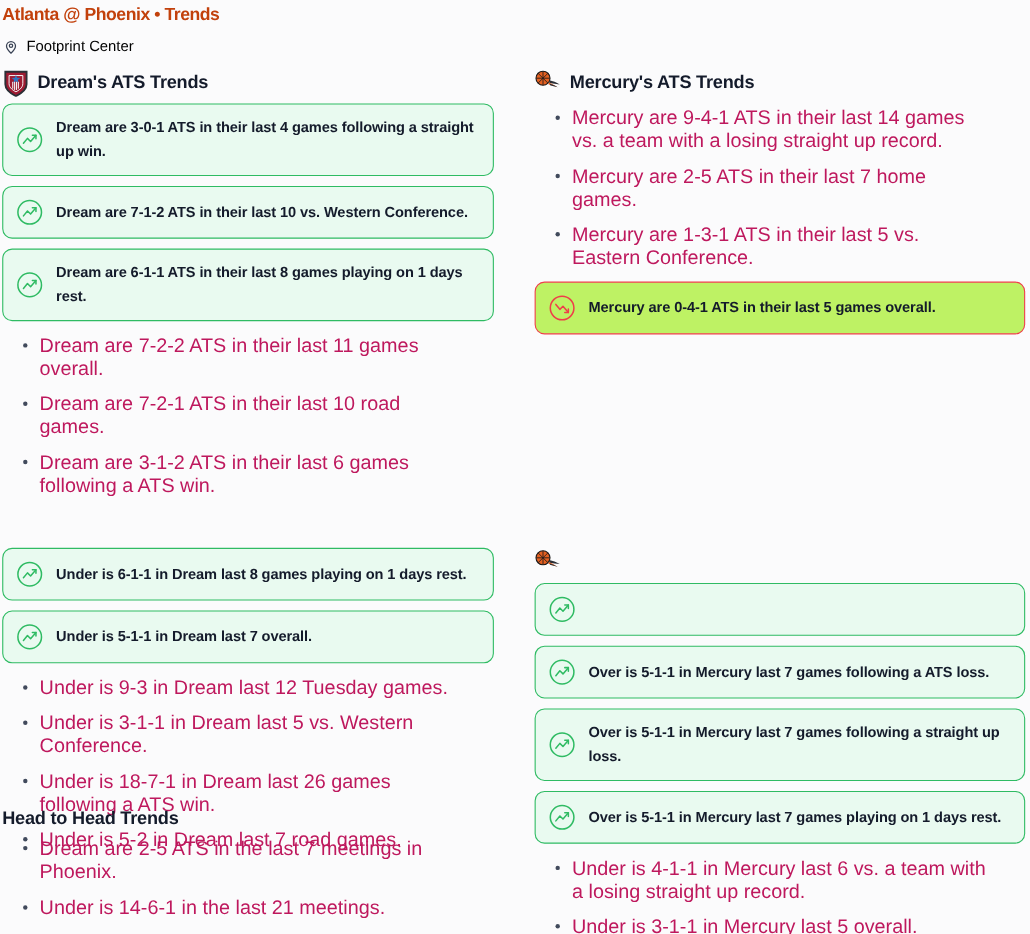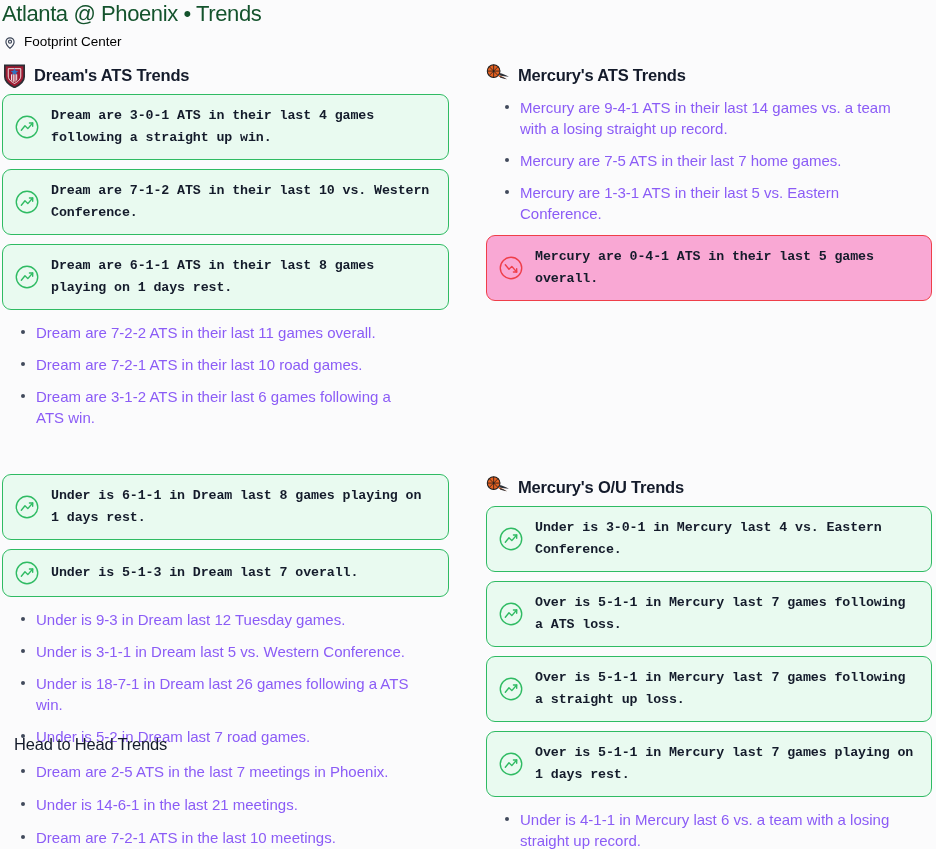--- a/index.html
+++ b/index.html
@@ -14,24 +14,24 @@
     font-family: "Liberation Sans", sans-serif;
     color: #1f2738;
     overflow: hidden;
     position: relative;
   }
 
   .page { padding: 0 0 0 0; }
 
   
   .page-title {
-    font-size: 22px;
-    font-weight: normal;
+    font-size: 16px;
+    font-weight: bold;
     letter-spacing: -0.4px;
-    color: #14532d;
+    color: #c2410c;
     margin: 0;
     padding: 1px 0 0 2px;
     line-height: 26px;
   }
   .venue-row {
     display: flex;
     align-items: center;
     gap: 7px;
     padding: 8px 0 0 3px;
     height: 22px;
@@ -78,47 +78,46 @@
     border-radius: 9px;
     padding: 10px 14px 10px 11px;
     margin-bottom: 9px;
     min-height: 38px;
   }
   .card.good {
     background: #e9faf0;
     border: 1.3px solid #2fbb63;
   }
   .card.bad {
-    background: #f9a8d4;
+    background: #bef264;
     border: 1.3px solid #ef3e49;
   }
   .card-text {
     font-size: 13.3px;
     font-weight: bold;
     line-height: 22px;
     color: #141b2b;
     letter-spacing: -0.1px;
-    font-family: Liberation Mono, monospace;
   }
   .badge { width: 26px; height: 26px; flex: 0 0 26px; display:block; }
 
   .card-left  { width: 447px; }
   .card-right { width: 446px; }
 
   
   ul.trend-list {
     list-style: none;
     margin: 0;
     padding: 3px 0 0 0;
   }
   ul.trend-list li {
     position: relative;
-    font-size: 15px;
+    font-size: 18px;
     line-height: 21px;
-    color: #8b5cf6;
+    color: #be185d;
     padding: 0 0 11px 34px;
     max-width: 415px;
   }
   ul.trend-list li::before {
     content: "";
     position: absolute;
     left: 19px;
     top: 8px;
     width: 4px;
     height: 4px;
@@ -131,24 +130,24 @@
 
   
   .h2h {
     position: absolute;
     left: 2px;
     top: 733px;
     width: 500px;
   }
   .h2h-title {
     font-size: 16.5px;
-    font-weight: normal;
+    font-weight: bold;
     color: #141b2b;
     letter-spacing: -0.2px;
-    margin: 0 0 3px 12px;
+    margin: 0 0 3px 0;
     line-height: 22px;
   }
   .h2h ul.trend-list li { padding-bottom: 12px; }
 </style>
 </head>
 <body>
 
 <div class="page">
 
   <h1 class="page-title">Atlanta @ Phoenix • Trends</h1>
@@ -232,21 +231,21 @@
             <path d="M21 15c5 1 10 3 15 6-5-1-10-1-15-2z" fill="#2b2f36"></path>
             <path d="M20 18c5 2 9 4 13 7-5-2-9-3-13-4z" fill="#e56020"></path>
             <path d="M22 20c4 1 8 3 11 5-4-1-8-2-11-3z" fill="#2b2f36"></path>
           </svg>
         </span>
         <span class="panel-title">Mercury's ATS Trends</span>
       </div>
 
       <ul class="trend-list wide">
         <li>Mercury are 9-4-1 ATS in their last 14 games vs. a team with a losing straight up record.</li>
-        <li>Mercury are 7-5 ATS in their last 7 home games.</li>
+        <li>Mercury are 2-5 ATS in their last 7 home games.</li>
         <li>Mercury are 1-3-1 ATS in their last 5 vs. Eastern Conference.</li>
       </ul>
 
       <div class="card bad card-right">
         <span class="badge">
           <svg viewBox="0 0 32 32" width="26" height="26" fill="none" stroke="#ef3e49" stroke-width="1.7">
             <circle cx="16" cy="16" r="13.2"></circle>
             <polyline points="9,12 13.5,17.5 17,14 23,21" stroke-linecap="round" stroke-linejoin="round"></polyline>
             <polyline points="19,21 23,21 23,17" stroke-linecap="round" stroke-linejoin="round"></polyline>
           </svg>
@@ -272,21 +271,21 @@
       </div>
 
       <div class="card good card-left">
         <span class="badge">
           <svg viewBox="0 0 32 32" width="26" height="26" fill="none" stroke="#2fbb63" stroke-width="1.7">
             <circle cx="16" cy="16" r="13.2"></circle>
             <polyline points="9,20 13.5,14.5 17,18 23,11" stroke-linecap="round" stroke-linejoin="round"></polyline>
             <polyline points="19,11 23,11 23,15" stroke-linecap="round" stroke-linejoin="round"></polyline>
           </svg>
         </span>
-        <span class="card-text">Under is 5-1-3 in Dream last 7 overall.</span>
+        <span class="card-text">Under is 5-1-1 in Dream last 7 overall.</span>
       </div>
 
       <ul class="trend-list">
         <li>Under is 9-3 in Dream last 12 Tuesday games.</li>
         <li>Under is 3-1-1 in Dream last 5 vs. Western Conference.</li>
         <li>Under is 18-7-1 in Dream last 26 games following a ATS win.</li>
         <li>Under is 5-2 in Dream last 7 road games.</li>
       </ul>
     </div>
 
@@ -294,32 +293,30 @@
       <div class="panel-head">
         <span class="logo">
           <svg viewBox="0 0 44 30" width="28" height="20">
             <circle cx="12" cy="12" r="10" fill="#e56020" stroke="#1c1c1c" stroke-width="1.6"></circle>
             <path d="M2.6 12h18.8M12 2v20M5 5c4 4 10 10 14 14M19 5c-4 4-10 10-14 14" stroke="#1c1c1c" stroke-width="1.2" fill="none"></path>
             <path d="M21 15c5 1 10 3 15 6-5-1-10-1-15-2z" fill="#2b2f36"></path>
             <path d="M20 18c5 2 9 4 13 7-5-2-9-3-13-4z" fill="#e56020"></path>
             <path d="M22 20c4 1 8 3 11 5-4-1-8-2-11-3z" fill="#2b2f36"></path>
           </svg>
         </span>
-        <span class="panel-title">Mercury's O/U Trends</span>
       </div>
 
       <div class="card good card-right">
         <span class="badge">
           <svg viewBox="0 0 32 32" width="26" height="26" fill="none" stroke="#2fbb63" stroke-width="1.7">
             <circle cx="16" cy="16" r="13.2"></circle>
             <polyline points="9,20 13.5,14.5 17,18 23,11" stroke-linecap="round" stroke-linejoin="round"></polyline>
             <polyline points="19,11 23,11 23,15" stroke-linecap="round" stroke-linejoin="round"></polyline>
           </svg>
         </span>
-        <span class="card-text">Under is 3-0-1 in Mercury last 4 vs. Eastern Conference.</span>
       </div>
 
       <div class="card good card-right">
         <span class="badge">
           <svg viewBox="0 0 32 32" width="26" height="26" fill="none" stroke="#2fbb63" stroke-width="1.7">
             <circle cx="16" cy="16" r="13.2"></circle>
             <polyline points="9,20 13.5,14.5 17,18 23,11" stroke-linecap="round" stroke-linejoin="round"></polyline>
             <polyline points="19,11 23,11 23,15" stroke-linecap="round" stroke-linejoin="round"></polyline>
           </svg>
         </span>

